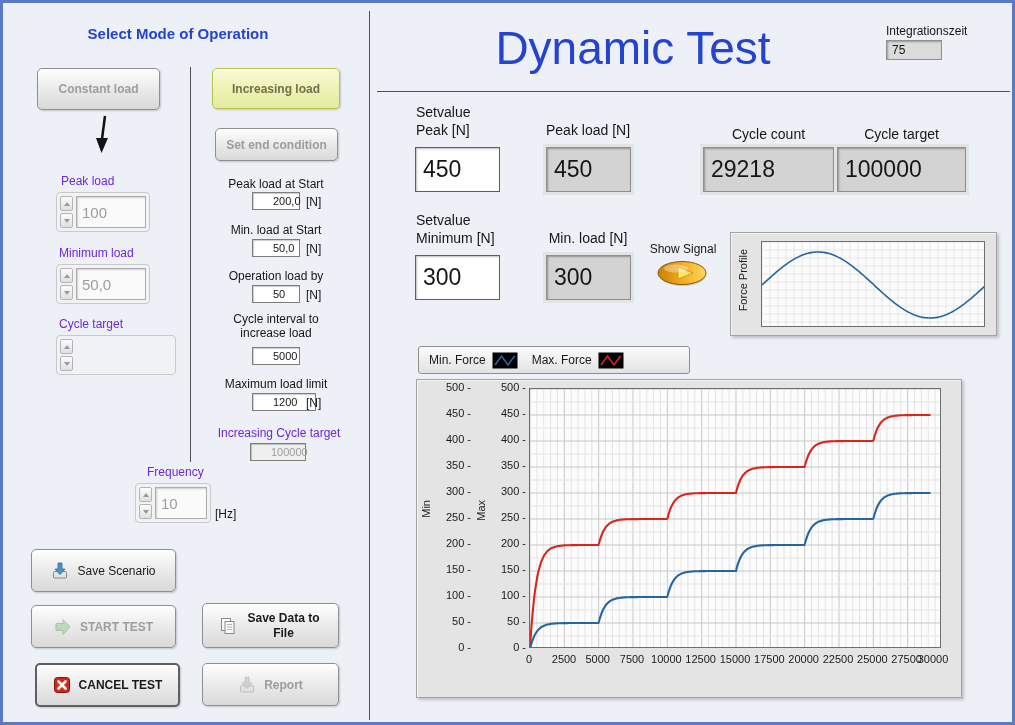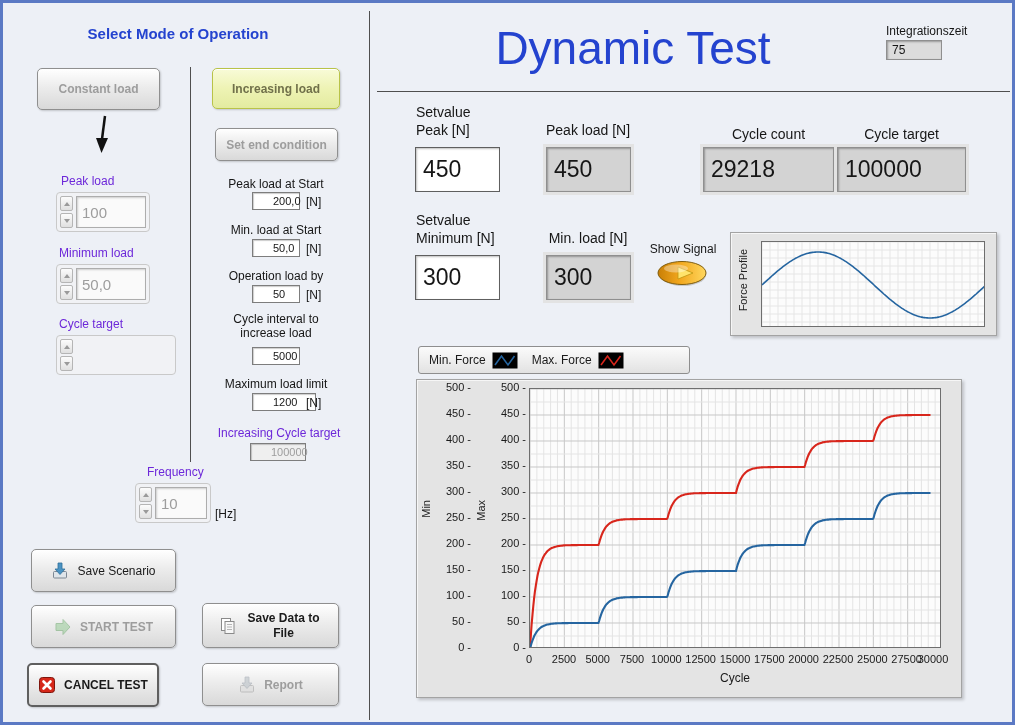--- a/index.html
+++ b/index.html
@@ -178,21 +178,21 @@
   <span>Save Scenario</span>
 </button>
 
 <button class="lv-btn dim abs" style="left:28px;top:602px;width:145px;height:43px">
   <svg width="18" height="18" style="opacity:.5">
     <polygon points="2,5.5 9,5.5 9,1.5 16,9 9,16.5 9,12.5 2,12.5" fill="#8fc98f" stroke="#61a161"></polygon>
   </svg>
   <span>START TEST</span>
 </button>
 
-<button class="lv-btn strong abs" style="left:24px;top:660px;width:132px;height:44px">
+<button class="lv-btn strong abs" style="left:32px;top:660px;width:145px;height:44px">
   <svg width="18" height="18">
     <rect x="1.5" y="1.5" width="15" height="15" rx="3" fill="#d6281a" stroke="#7e150c"></rect>
     <path d="M5.5 5.5 L12.5 12.5 M12.5 5.5 L5.5 12.5" stroke="#fff" stroke-width="2.6" stroke-linecap="round"></path>
   </svg>
   <span>CANCEL TEST</span>
 </button>
 
 <button class="lv-btn abs" style="left:199px;top:600px;width:137px;height:45px">
   <svg width="18" height="18">
     <rect x="2.5" y="1.5" width="9" height="12" fill="#fff" stroke="#8a8a8a"></rect>
@@ -439,14 +439,13 @@
       <span class="xtick" style="left: 249.333px;">10000</span>
       <span class="xtick" style="left: 283.667px;">12500</span>
       <span class="xtick" style="left: 318px;">15000</span>
       <span class="xtick" style="left: 352.333px;">17500</span>
       <span class="xtick" style="left: 386.667px;">20000</span>
       <span class="xtick" style="left: 421px;">22500</span>
       <span class="xtick" style="left: 455.333px;">25000</span>
       <span class="xtick" style="left: 489.667px;">27500</span>
       <span class="xtick" style="left: 516px;">30000</span>
     </div>
-  <span class="xlabel" style="left:112px;top:291px;width:412px">Cycle</span>
 </div>
 
 </body></html>

